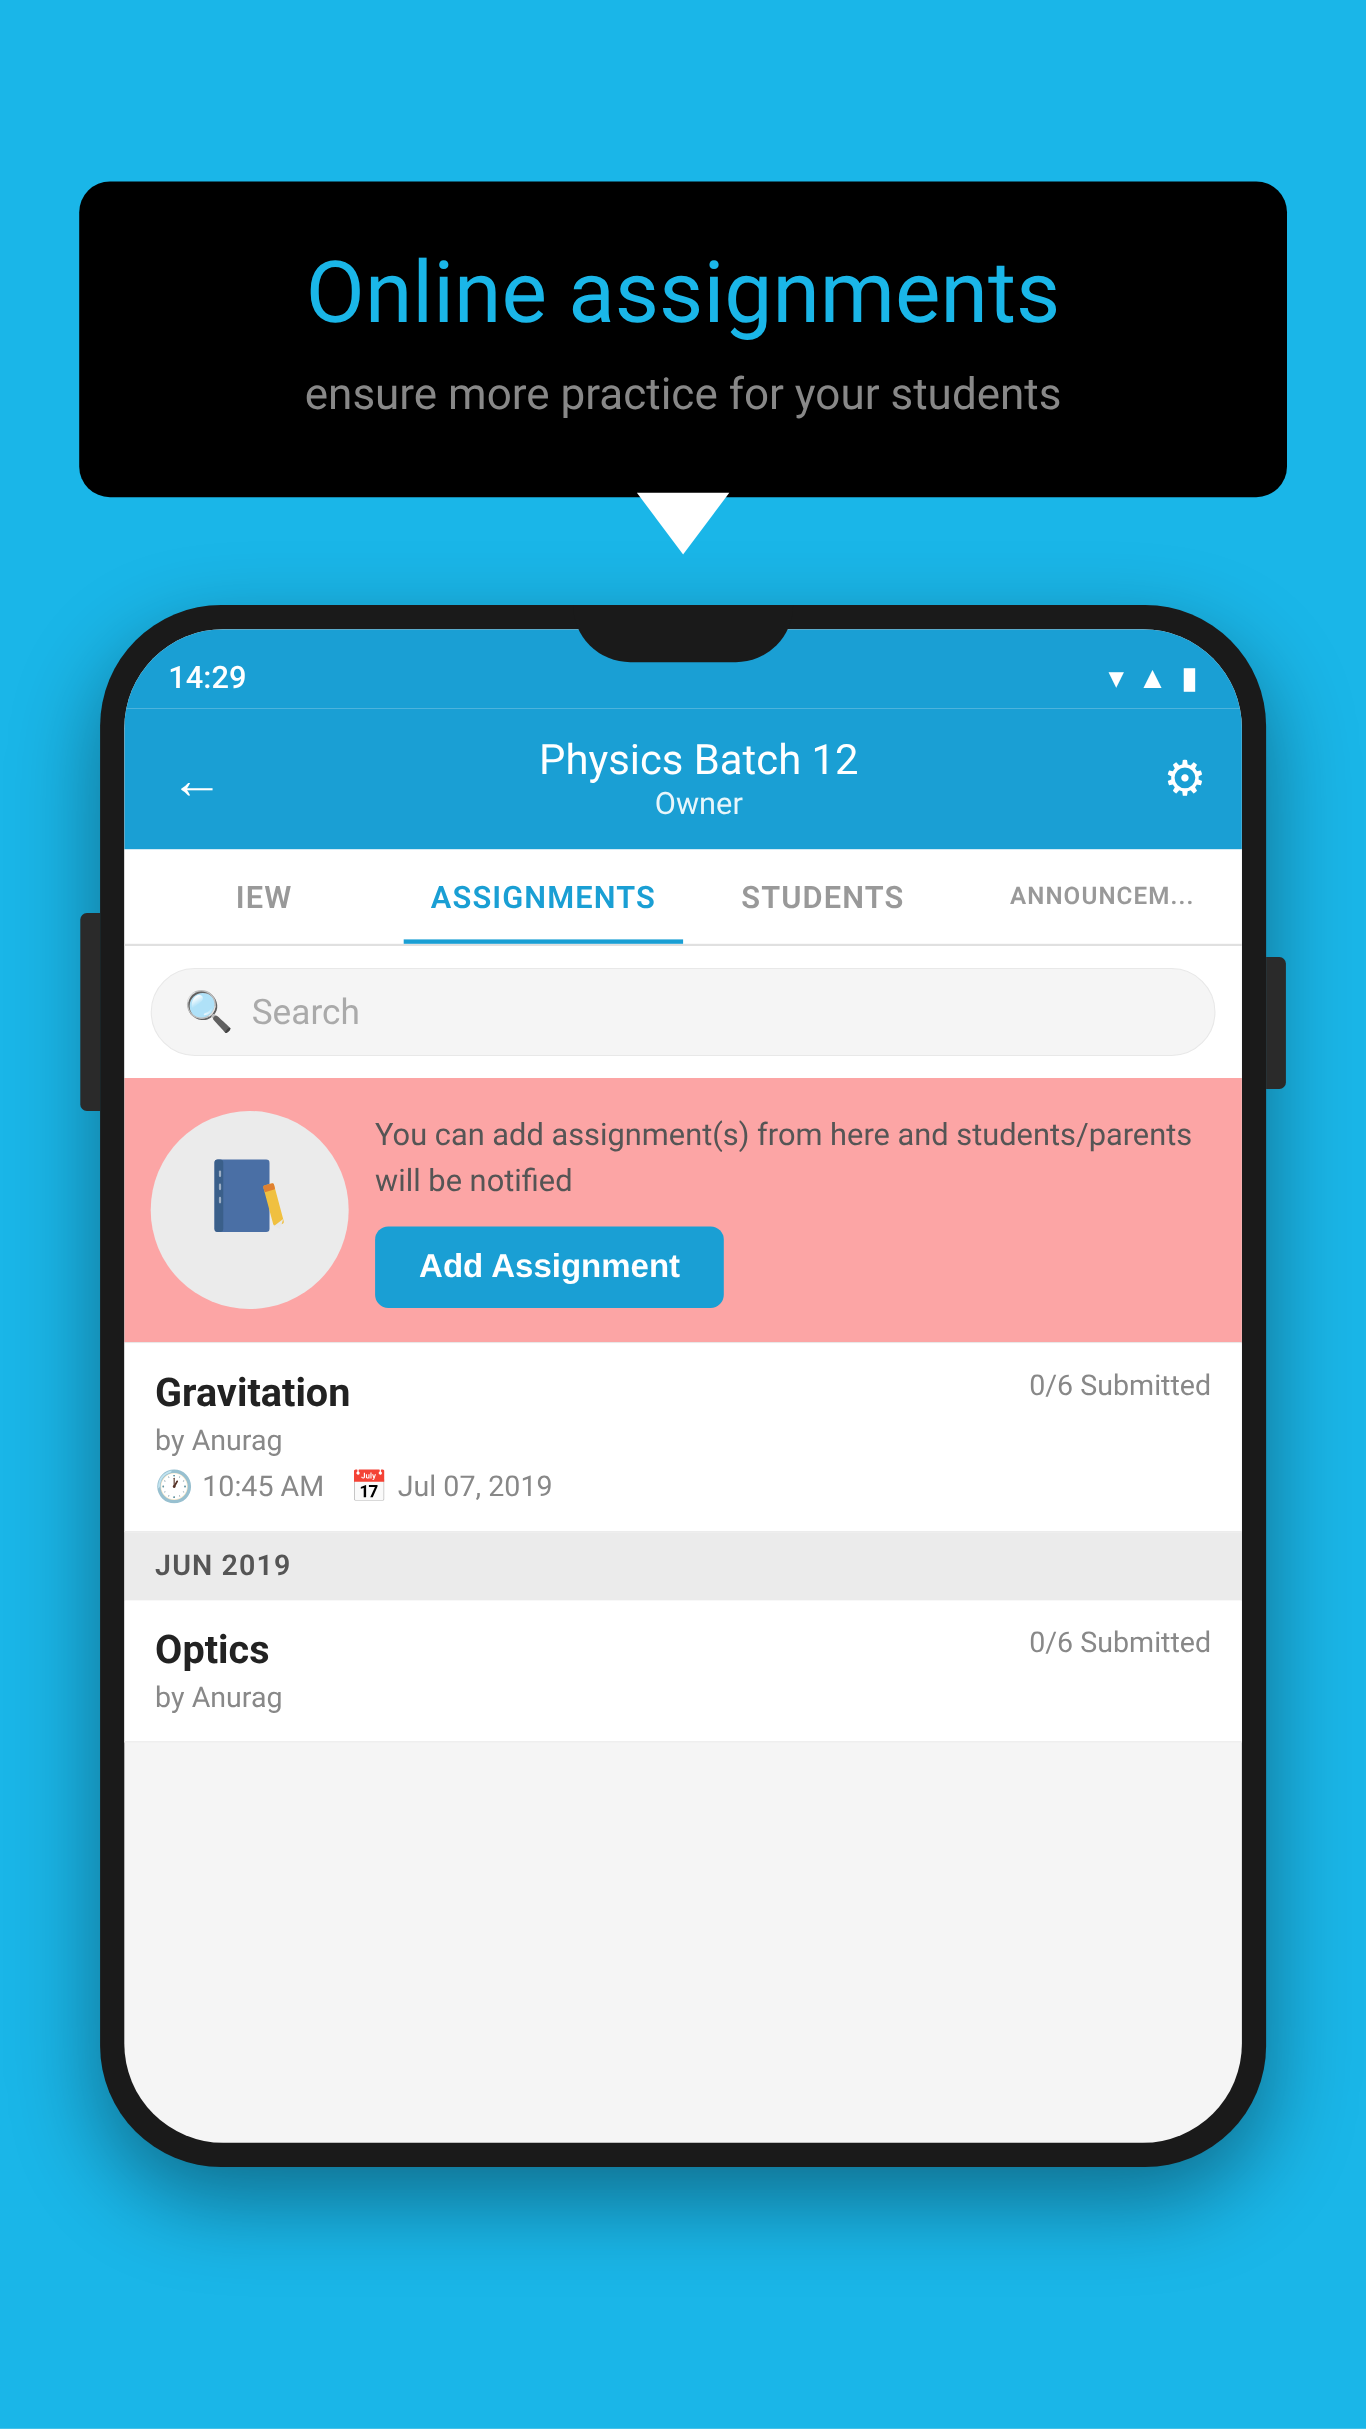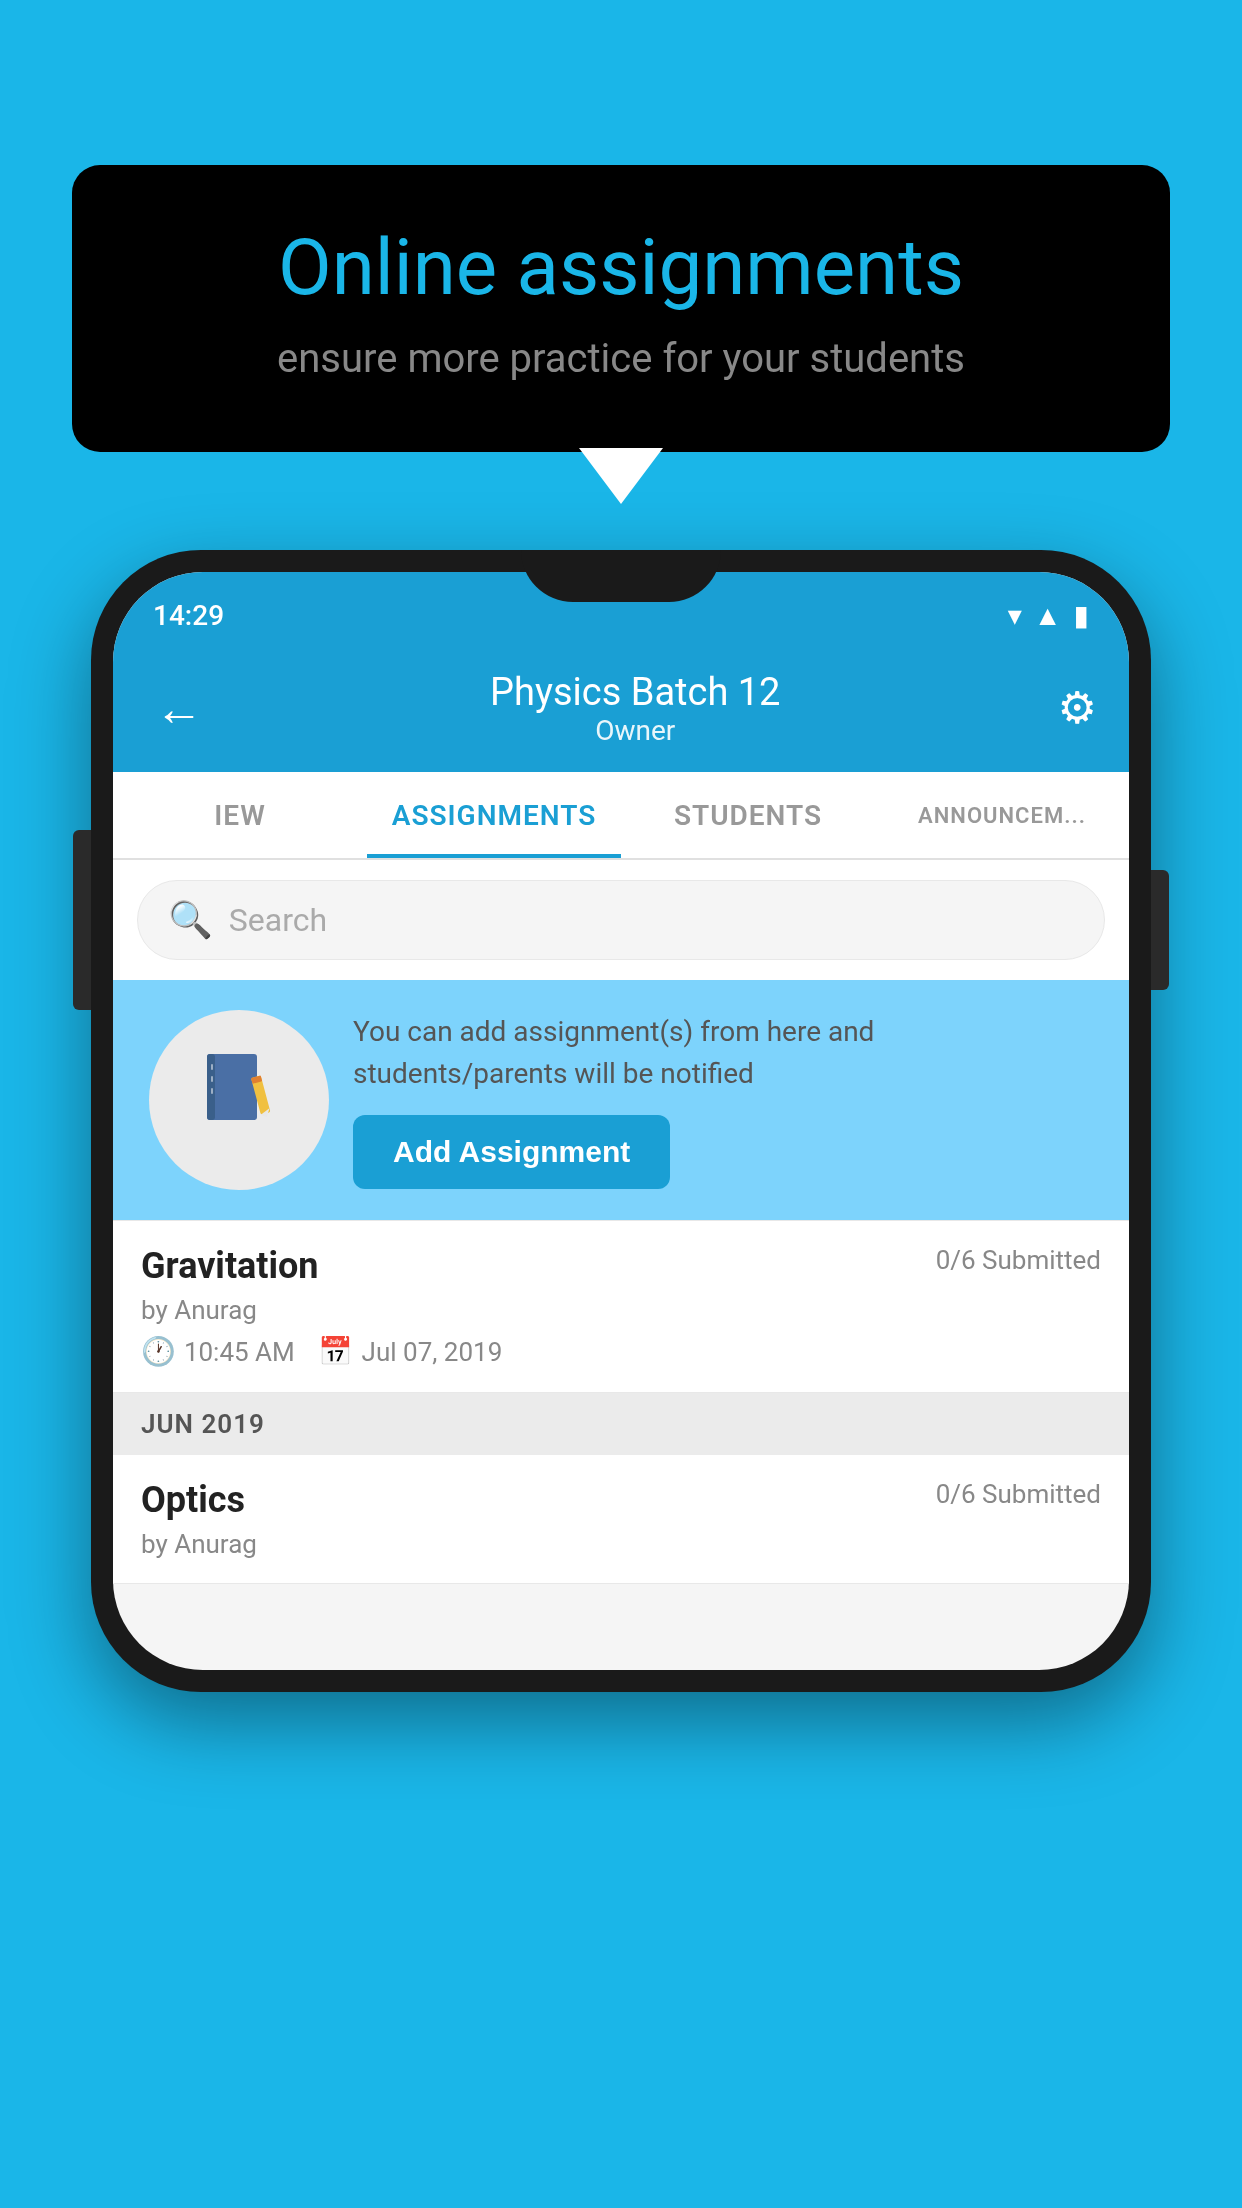--- a/index.html
+++ b/index.html
@@ -52,21 +52,21 @@
       font-weight: 400;
     }
 
     
     .phone-wrapper {
       position: absolute;
       top: 550px;
       left: 50%;
       transform: translateX(-50%);
       width: 1060px;
-      height: 1142px;
+      height: 1420px;
     }
 
     .phone-outer {
       width: 100%;
       height: 100%;
       background: #1a1a1a;
       border-radius: 110px;
       position: relative;
       box-shadow: 0 30px 80px rgba(0,0,0,0.4);
     }
@@ -247,23 +247,23 @@
 
     .search-text {
       font-size: 32px;
       color: #aaa;
     }
 
     
     .promo-box {
       display: flex;
       align-items: center;
-      padding: 30px 36px;
+      padding: 30px 24px;
       gap: 24px;
-      background: #7dd3fc;
+      background: #fca5a5;
       border-bottom: 1px solid #e8e8e8;
     }
 
     .promo-icon-circle {
       width: 180px;
       height: 180px;
       border-radius: 50%;
       background: #ebebeb;
       display: flex;
       align-items: center;

